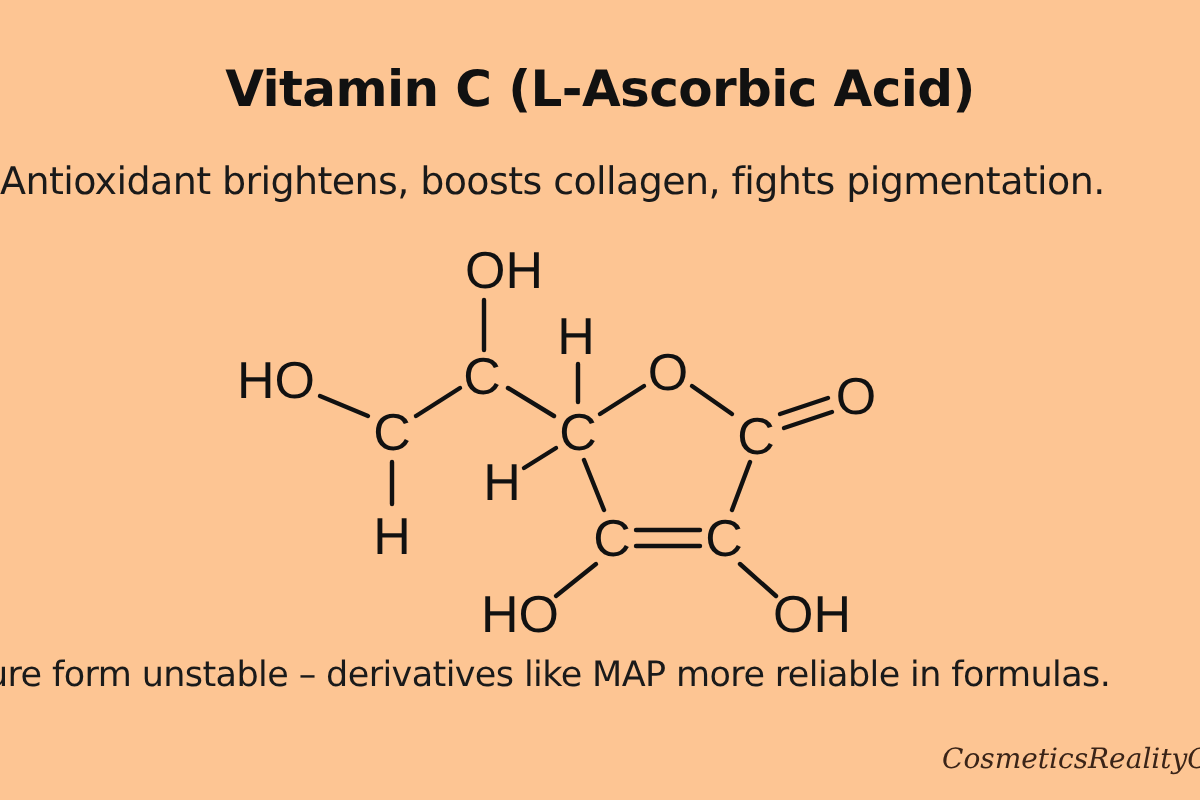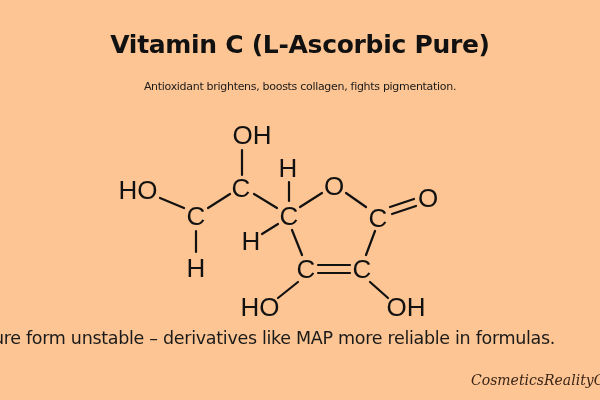--- a/index.html
+++ b/index.html
@@ -9,21 +9,21 @@
       font-family:"Liberation Sans", sans-serif;
       position:relative;
     }
     .title {
       position:absolute; left:0; right:0; top:30px;
       text-align:center; font-weight:bold; font-size:25px; color:#111;
       font-family:"DejaVu Sans", sans-serif; letter-spacing:-0.3px;
     }
     .subtitle {
       position:absolute; left:0; right:0; top:80px;
-      text-align:center; font-size:11px; color:#1a1a1a;
+      font-size:19px; color:#1a1a1a;
       font-family:"DejaVu Sans", sans-serif; letter-spacing:-0.3px;
     }
     .note {
       position:absolute; left:-17px; top:328px; white-space:nowrap;
       font-size:17.5px; color:#1a1a1a;
       font-family:"DejaVu Sans", sans-serif; letter-spacing:-0.3px;
     }
     .watermark {
       position:absolute; left:471px; top:372px; white-space:nowrap;
       font-style:italic; font-size:14px; color:#3a2418;
@@ -32,21 +32,21 @@
     svg.molecule { position:absolute; left:0; top:0; }
     svg.molecule text {
       font-family:"Liberation Sans", sans-serif; font-size:26px; fill:#111;
       text-anchor:middle; dominant-baseline:central;
     }
     svg.molecule line { stroke:#111; stroke-width:2.2; stroke-linecap:round; }
   </style>
 </head>
 <body>
 
-<div class="title">Vitamin C (L-Ascorbic Pure)</div>
+<div class="title">Vitamin C (L-Ascorbic Acid)</div>
 <div class="subtitle">Antioxidant brightens, boosts collagen, fights pigmentation.</div>
 
 <svg class="molecule" width="600" height="400" viewBox="0 0 600 400">
 
   <g>
 
     <line x1="242" y1="150" x2="242" y2="175"></line>
 
     <line x1="160" y1="198" x2="184" y2="208"></line>
 

